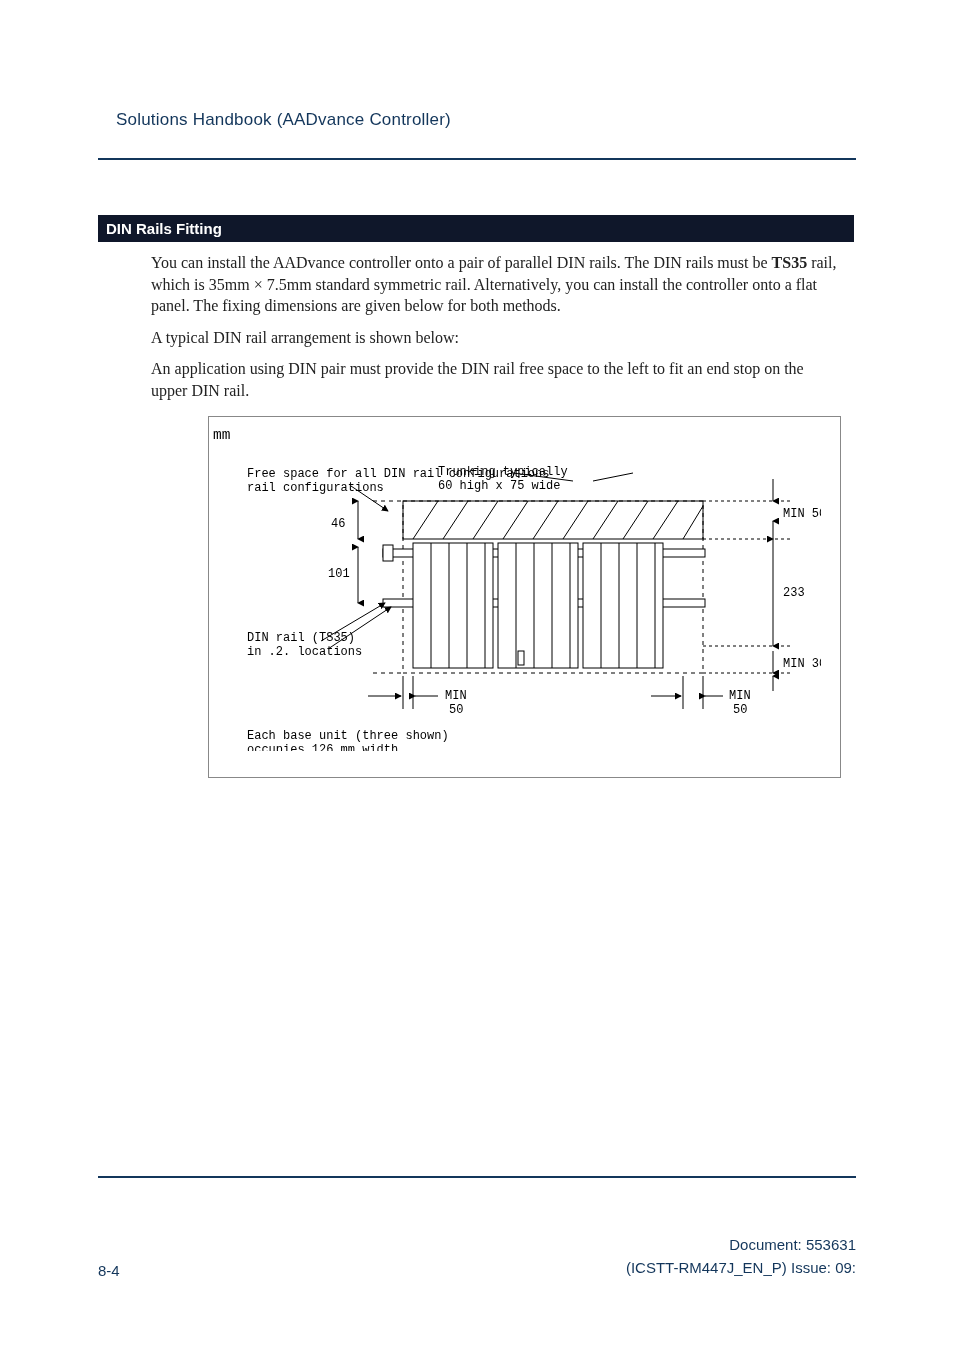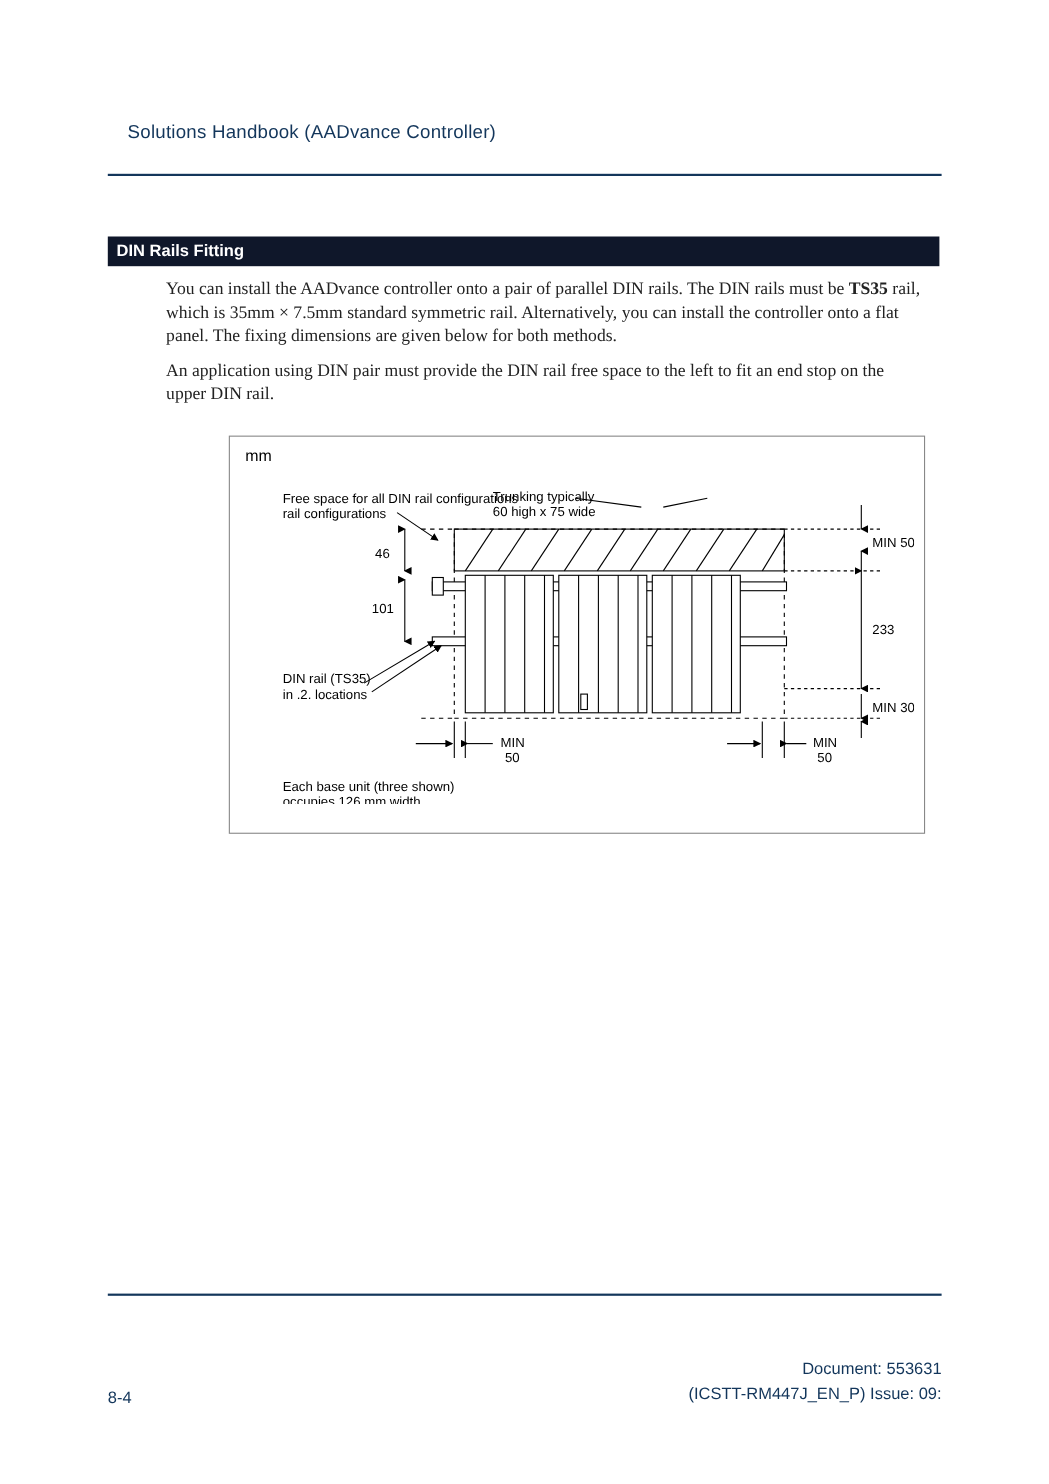--- a/index.html
+++ b/index.html
@@ -51,24 +51,24 @@
     font-family: Georgia, "Times New Roman", serif;
     font-size: 16px;
     line-height: 1.35;
     margin: 10px 0;
   }
   .bold { font-weight: 700; }
 
   .diagram-box {
     margin-left: 110px;
     margin-right: 15px;
-    margin-top: 26px;
+    margin-top: 14px;
     border: 1px solid #888;
-    padding: 10px 14px 26px 14px;
-    font-family: Liberation Sans, sans-serif;
+    padding: 10px 14px 26px 4px;
+    font-family: Liberation Mono, monospace;
     font-size: 13px;
     color: #000;
   }
   .diagram-box .mmlabel {
     font-size: 14.5px;
     margin-bottom: 8px;
   }
   .diagram-box svg { display:block; }
 
   .footer-rule {
@@ -99,20 +99,21 @@
     <div class="book-title">Solutions Handbook (AADvance Controller)</div>
   </div>
   <hr class="header-rule">
 
   <div class="section-title-bar">DIN Rails Fitting</div>
 
   <div class="body-block">
     <p>
       <span>You can install the AADvance controller onto a pair of parallel DIN rails. The DIN rails must be </span><span class="bold">TS35</span><span> rail, which is 35mm × 7.5mm standard symmetric rail. Alternatively, you can install the controller onto a flat panel. The fixing dimensions are given below for both methods.</span>
     </p>
+    <p>A typical DIN rail arrangement is shown below:</p>
     <p>An application using DIN pair must provide the DIN rail free space to the left to fit an end stop on the upper DIN rail.</p>
   </div>
 
   <div class="diagram-box">
     <div class="mmlabel">mm</div>
 
     <svg width="608" height="300" viewBox="0 0 608 300">
       <defs>
         <marker id="arrR" viewBox="0 0 8 8" refX="7" refY="4" markerWidth="7" markerHeight="7" orient="auto">
           <path d="M0,0 L8,4 L0,8 Z" fill="#000"></path>

